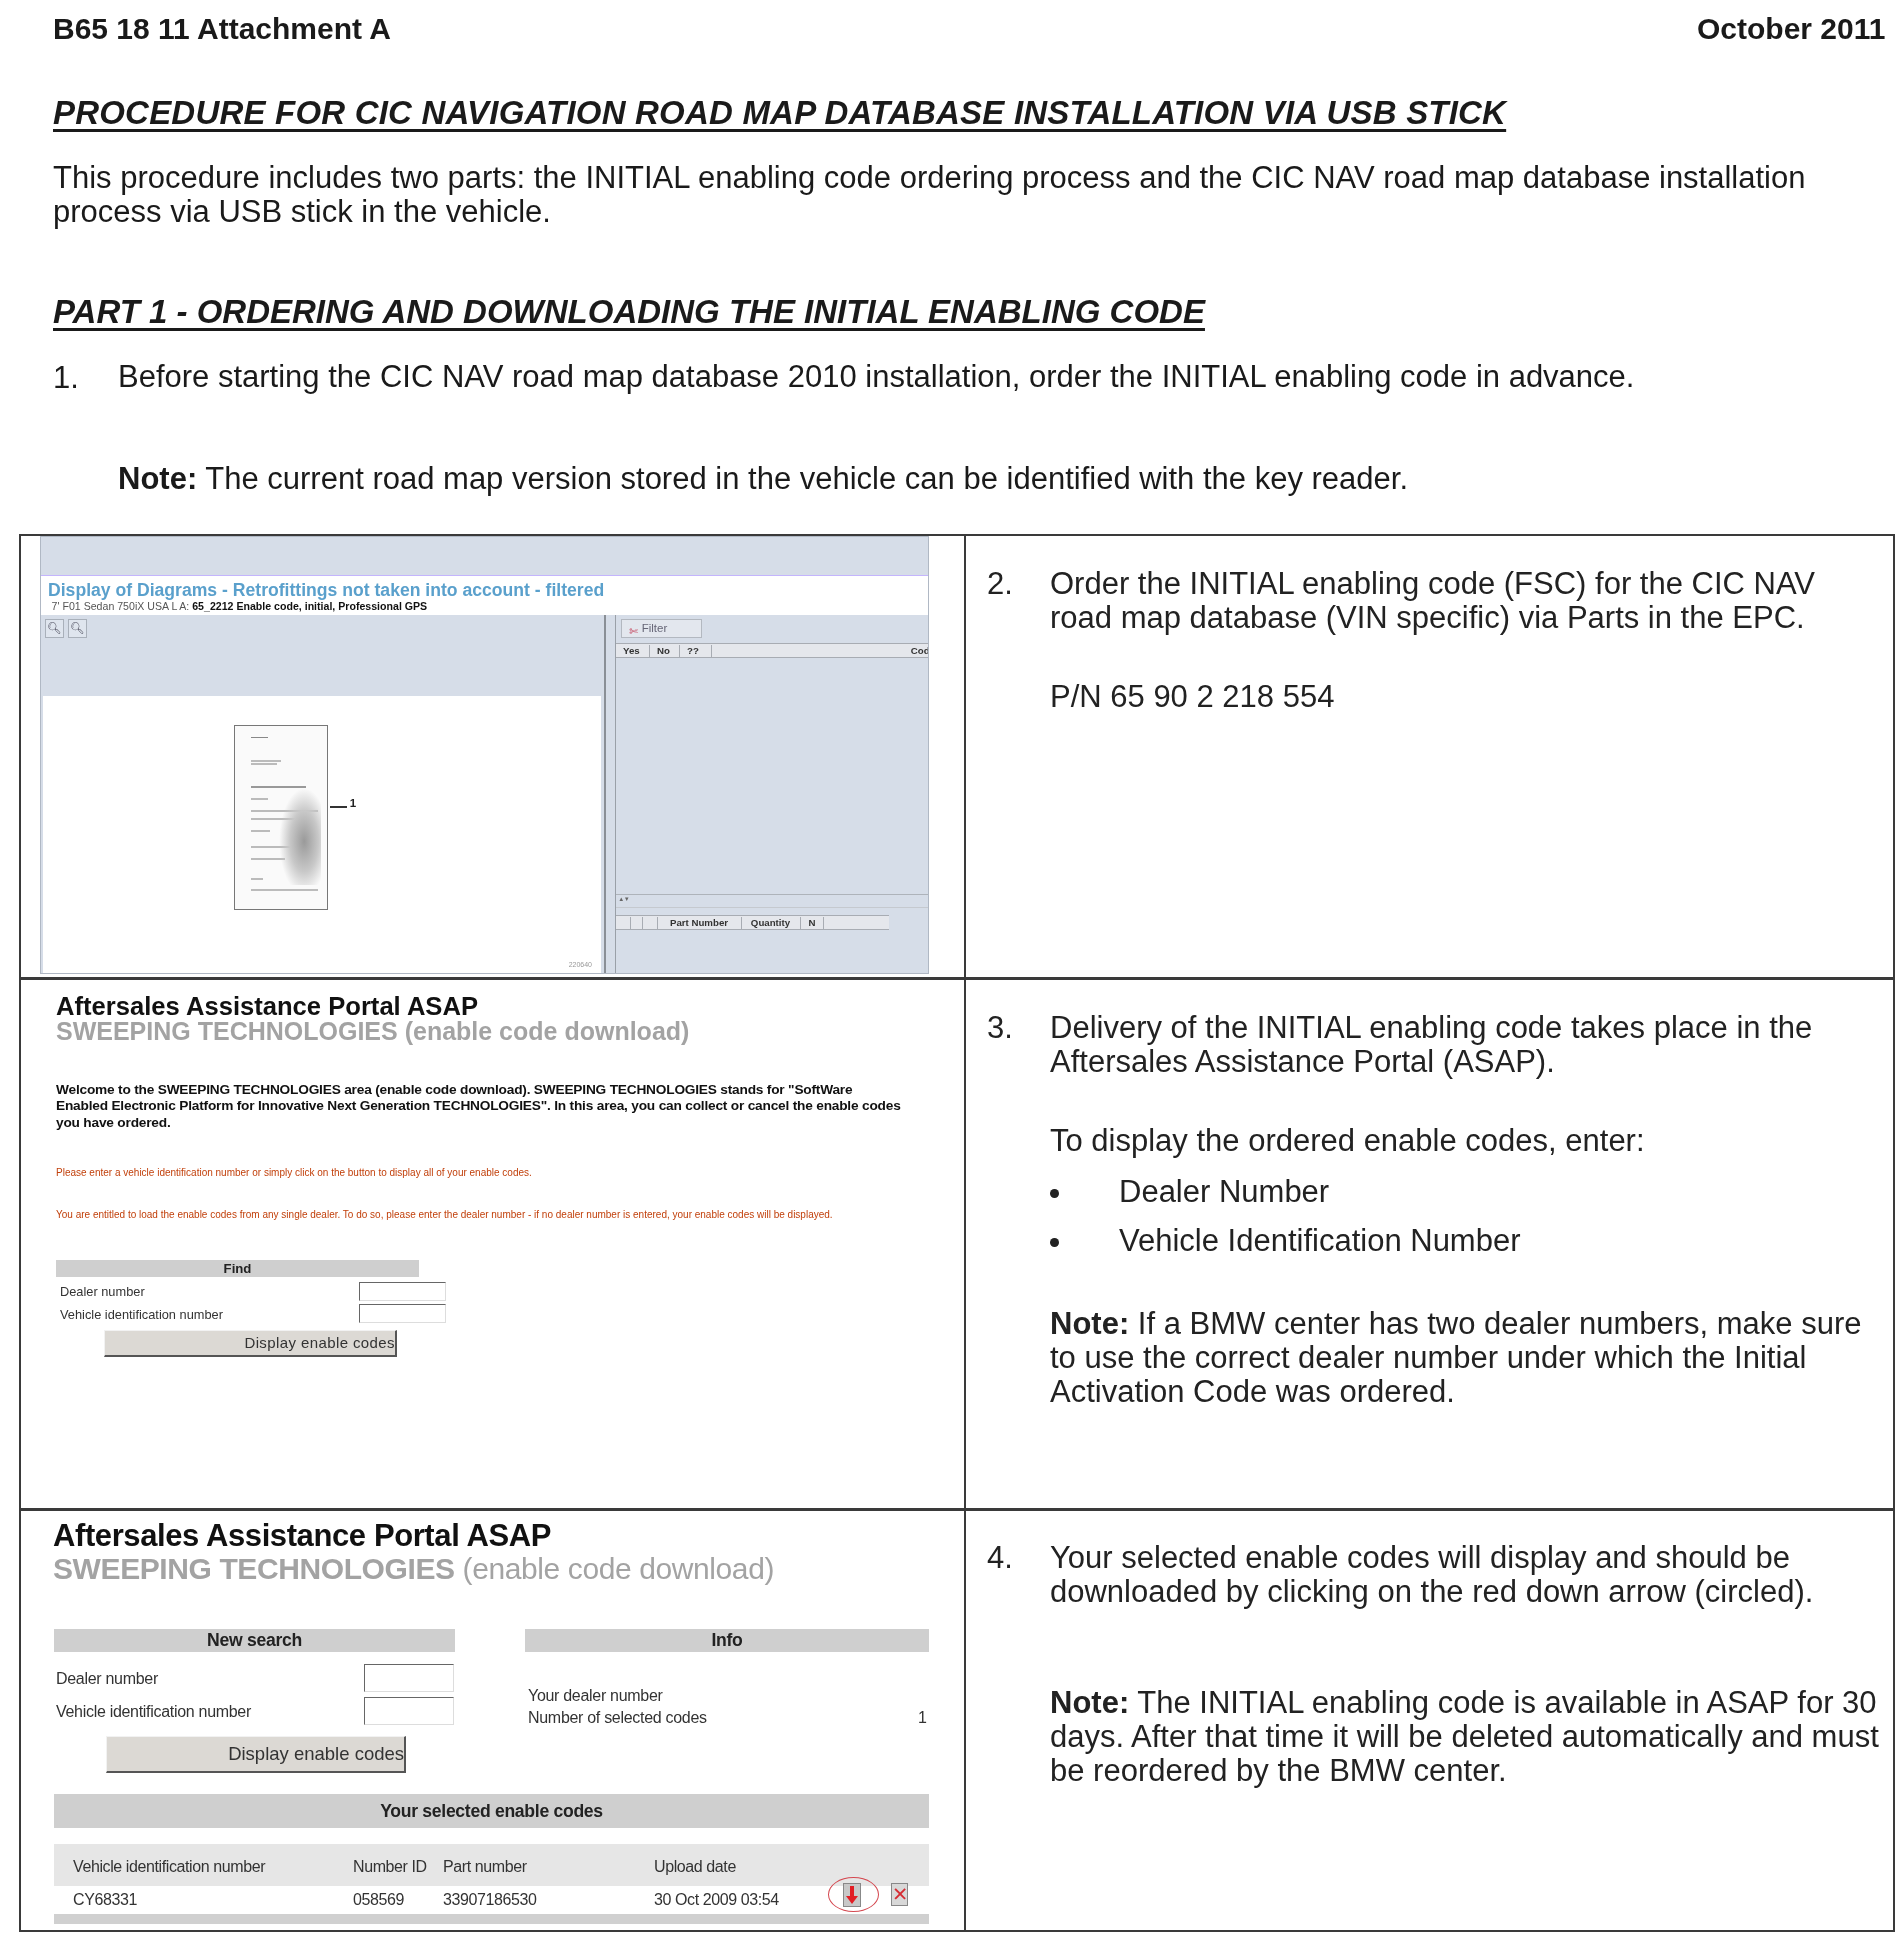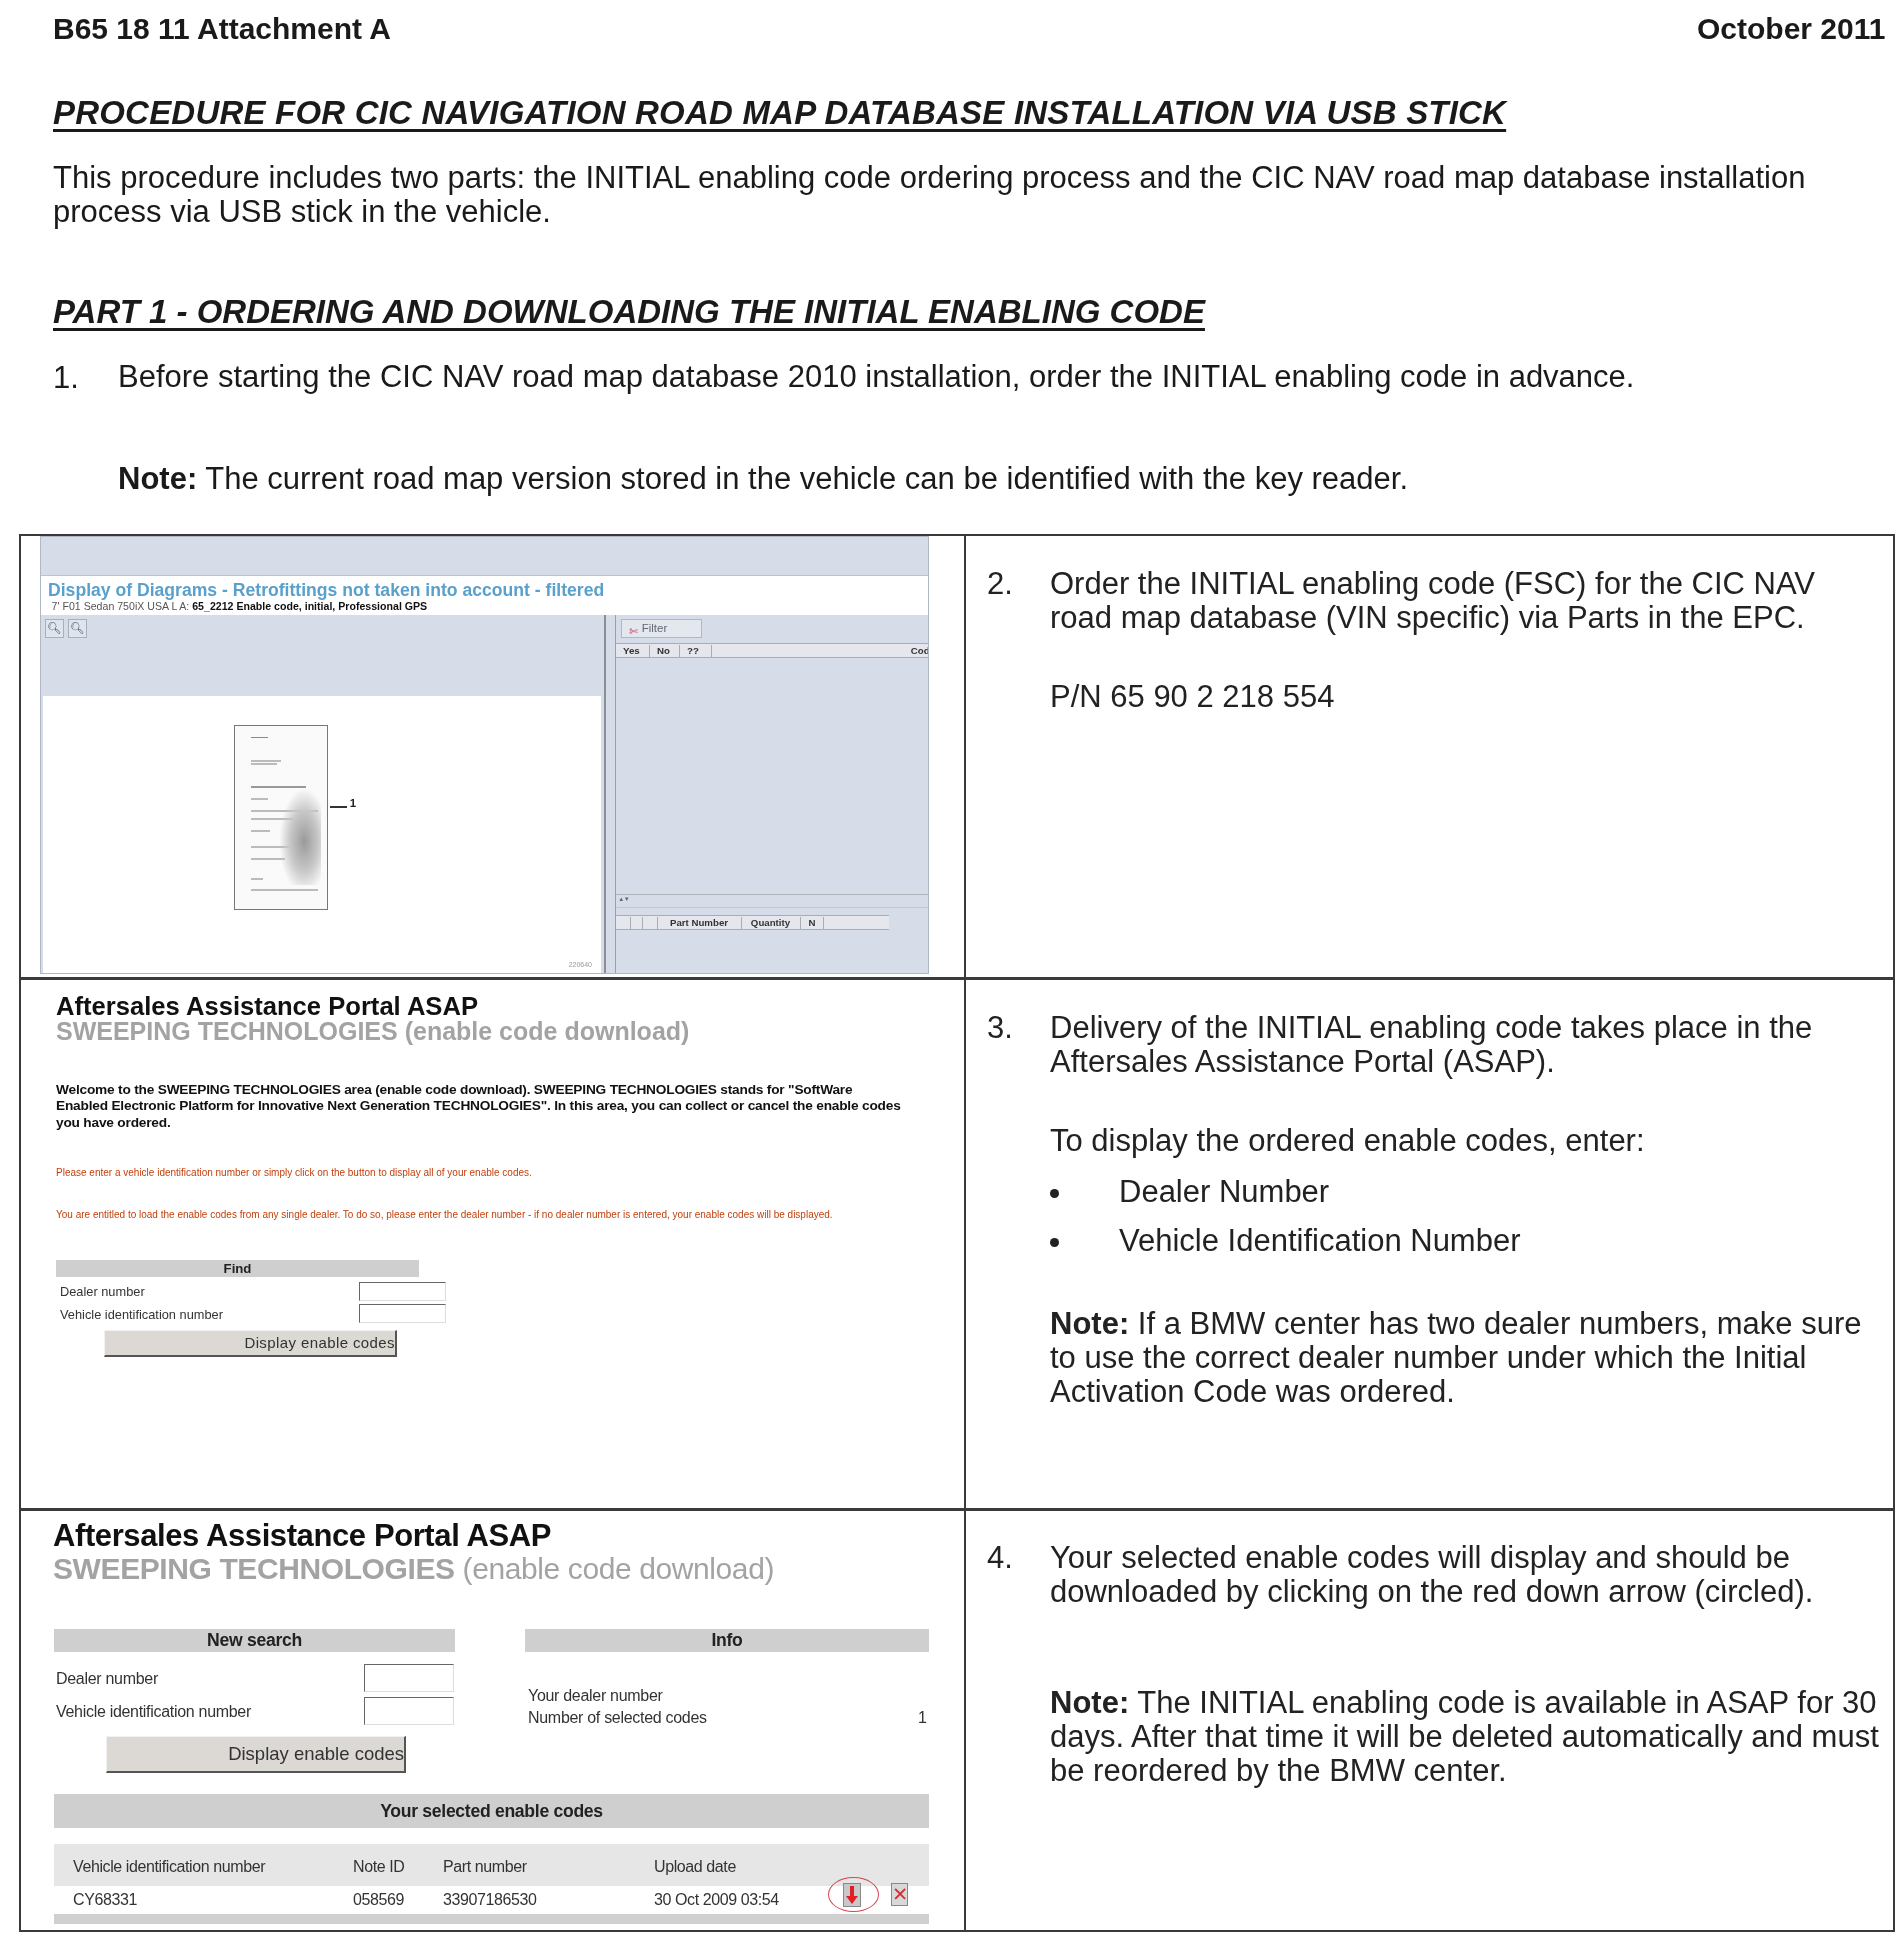--- a/index.html
+++ b/index.html
@@ -215,21 +215,21 @@
 
 <div class="asap2-head" style="left:525px;top:1629px;width:404px">Info</div>
 <div class="asap2-label" style="left:528px;top:1687px">Your dealer number</div>
 <div class="asap2-label" style="left:741px;top:1687px"></div>
 <div class="asap2-label" style="left:528px;top:1709px">Number of selected codes</div>
 <div class="asap2-label" style="left:918px;top:1709px">1</div>
 
 <div class="asap2-head" style="left:54px;top:1794px;width:875px;height:34px;line-height:34px">Your selected enable codes</div>
 <div class="codes-table-head"></div>
 <div class="codes-col" style="left:73px;top:1858px">Vehicle identification number</div>
-<div class="codes-col" style="left:353px;top:1858px">Note ID</div>
+<div class="codes-col" style="left:353px;top:1858px">Number ID</div>
 <div class="codes-col" style="left:443px;top:1858px">Part number</div>
 <div class="codes-col" style="left:654px;top:1858px">Upload date</div>
 
 <div>
   <div class="codes-col" style="left:73px;top:1891px">CY68331</div>
   <div class="codes-col" style="left:353px;top:1891px">058569</div>
   <div class="codes-col" style="left:443px;top:1891px">33907186530</div>
   <div class="codes-col" style="left:654px;top:1891px">30 Oct 2009 03:54</div>
   <div class="dl-circle"></div>
   <div class="dl-icon"></div>

